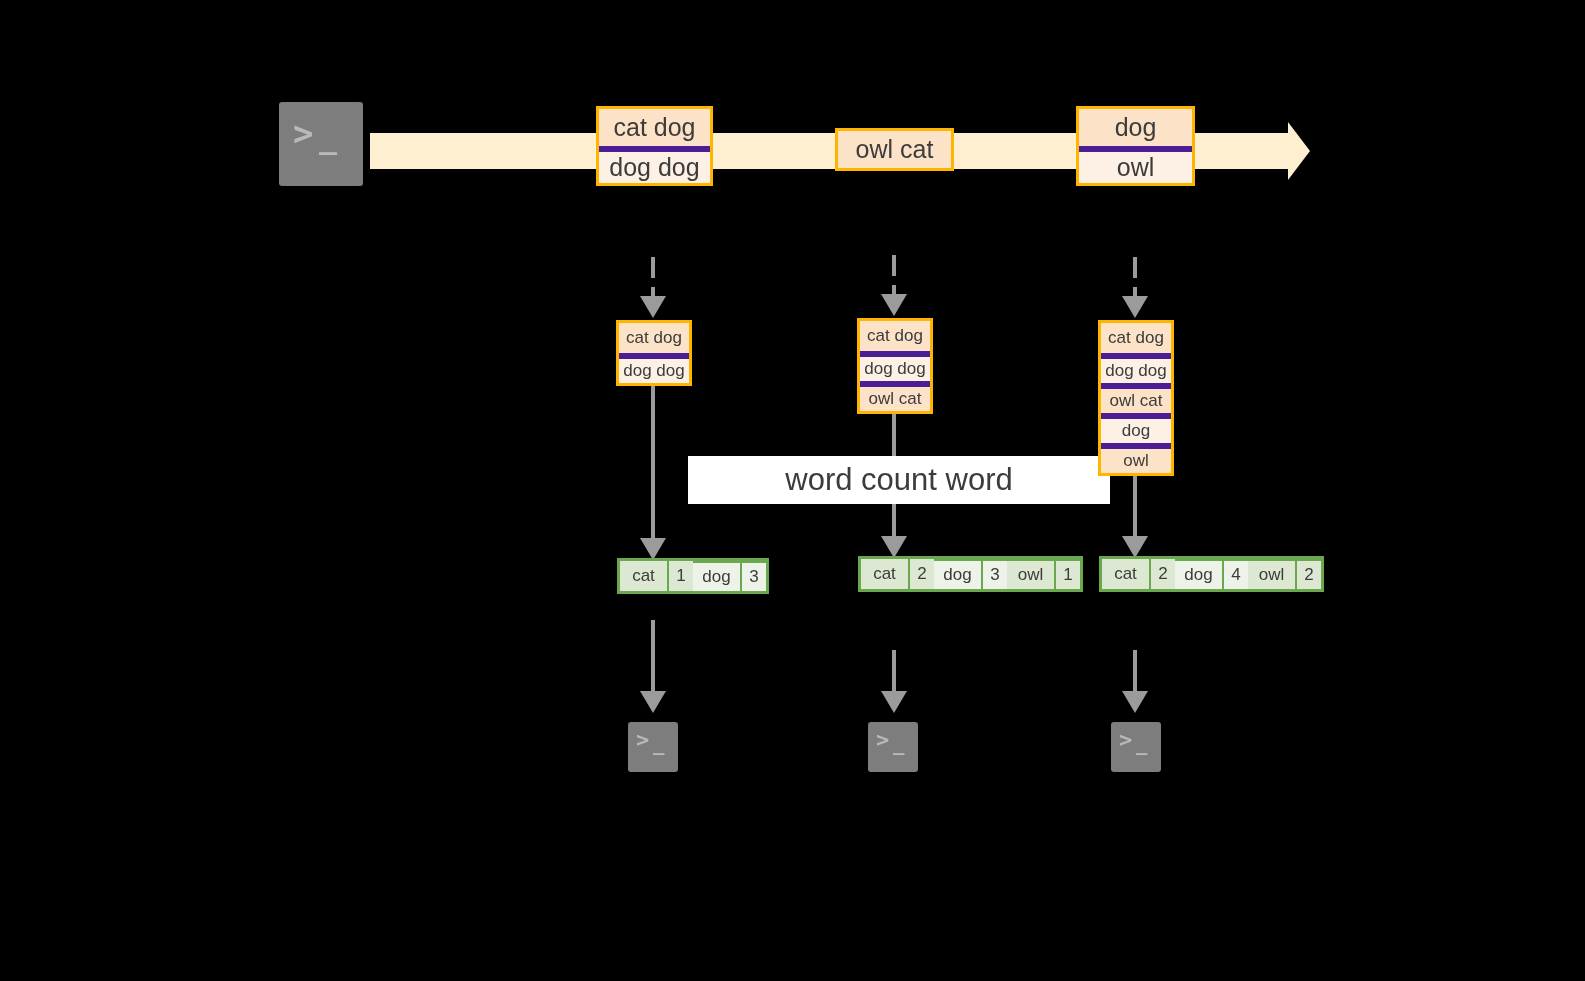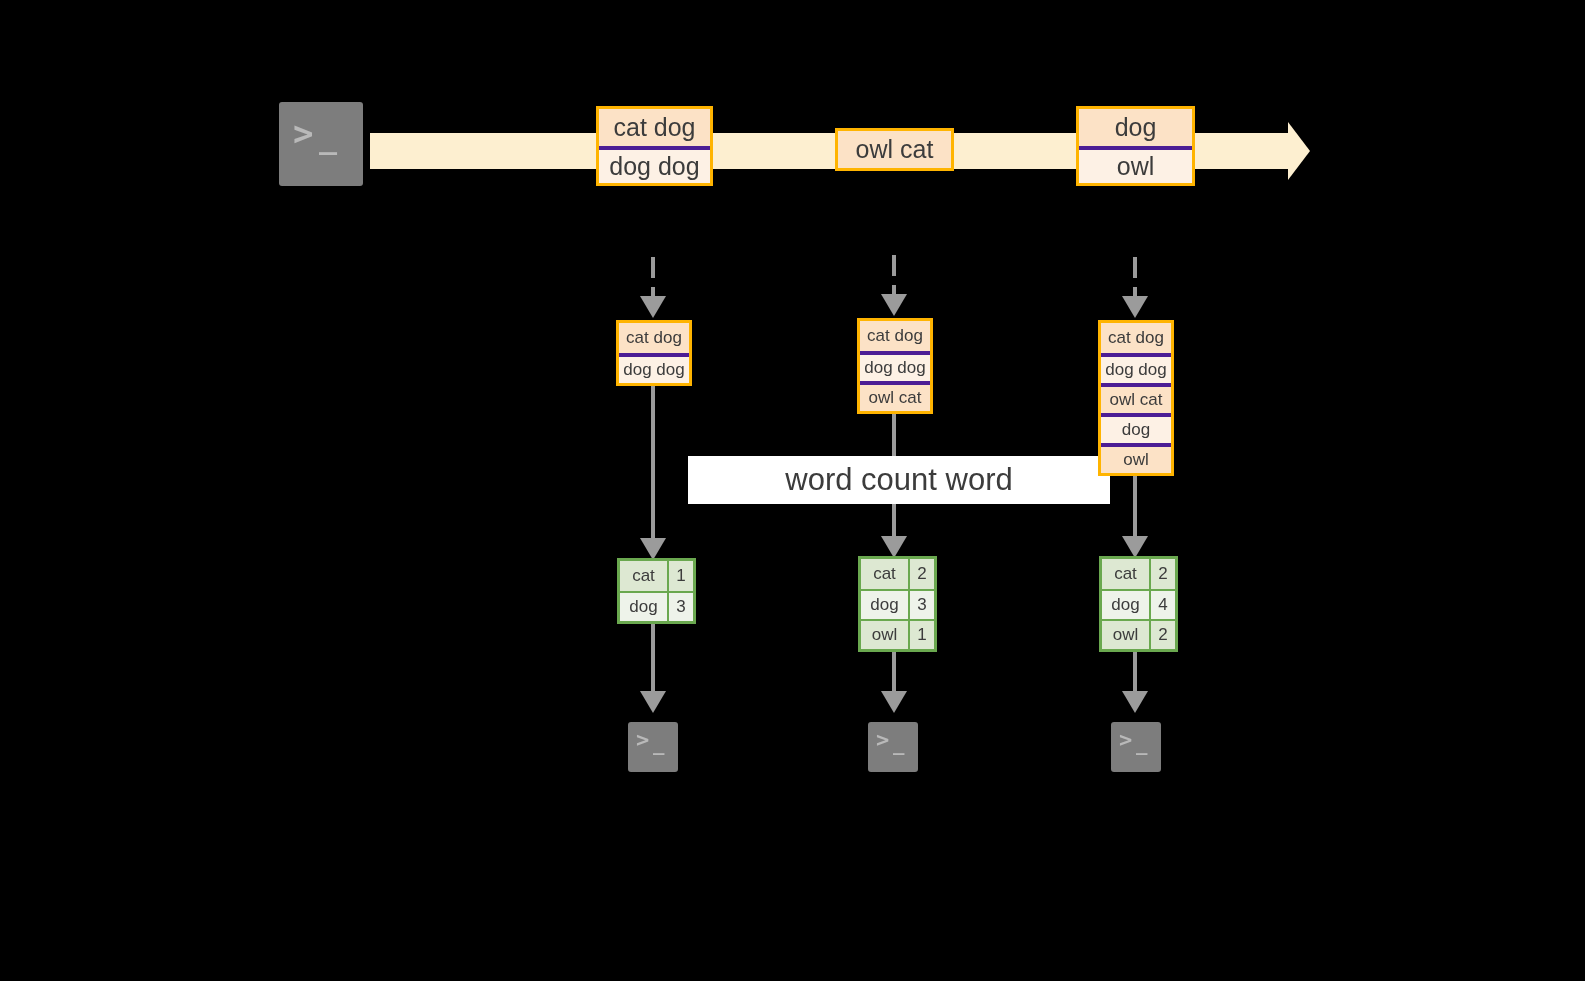--- a/index.html
+++ b/index.html
@@ -82,21 +82,21 @@
     flex-direction: column;
     z-index: 5;
   }
   .ebox .row {
     display: flex;
     align-items: center;
     justify-content: center;
     color: #3c3c3c;
     white-space: nowrap;
   }
-  .ebox .row + .row { border-top: 4px solid #4c1d95; }
+  .ebox .row + .row { border-top: 6px solid #4c1d95; }
   .ebox .row.dark  { background: #fce2c6; }
   .ebox .row.light { background: #fdf1e5; }
 
   
   .ebox.top { }
   .ebox.top .row { font-size: 25px; height: 37px; }
 
   #ebox-top-1 { left: 596px;  top: 106px; width: 117px; }
   #ebox-top-2 { left: 835px;  top: 128px; width: 119px; }
   #ebox-top-3 { left: 1076px; top: 106px; width: 119px; }
@@ -105,21 +105,20 @@
   .ebox.part .row { font-size: 17px; height: 30px; }
   #ebox-part-1 { left: 616px;  top: 320px; width: 76px; }
   #ebox-part-2 { left: 857px;  top: 318px; width: 76px; }
   #ebox-part-3 { left: 1098px; top: 320px; width: 76px; }
 
   
   .gtable {
     position: absolute;
     border: 3px solid #6aa84f;
     display: flex;
-    flex-direction: column;
     z-index: 5;
   }
   .gtable .grow { display: flex; height: 30px; }
   .gtable .grow + .grow { border-top: 2px solid #6aa84f; }
   .gtable .gc {
     display: flex; align-items: center; justify-content: center;
     color: #3c3c3c; font-size: 17px; white-space: nowrap;
   }
   .gtable .gc.k { width: 47px; }
   .gtable .gc.v { width: 26px; border-left: 2px solid #6aa84f; }

